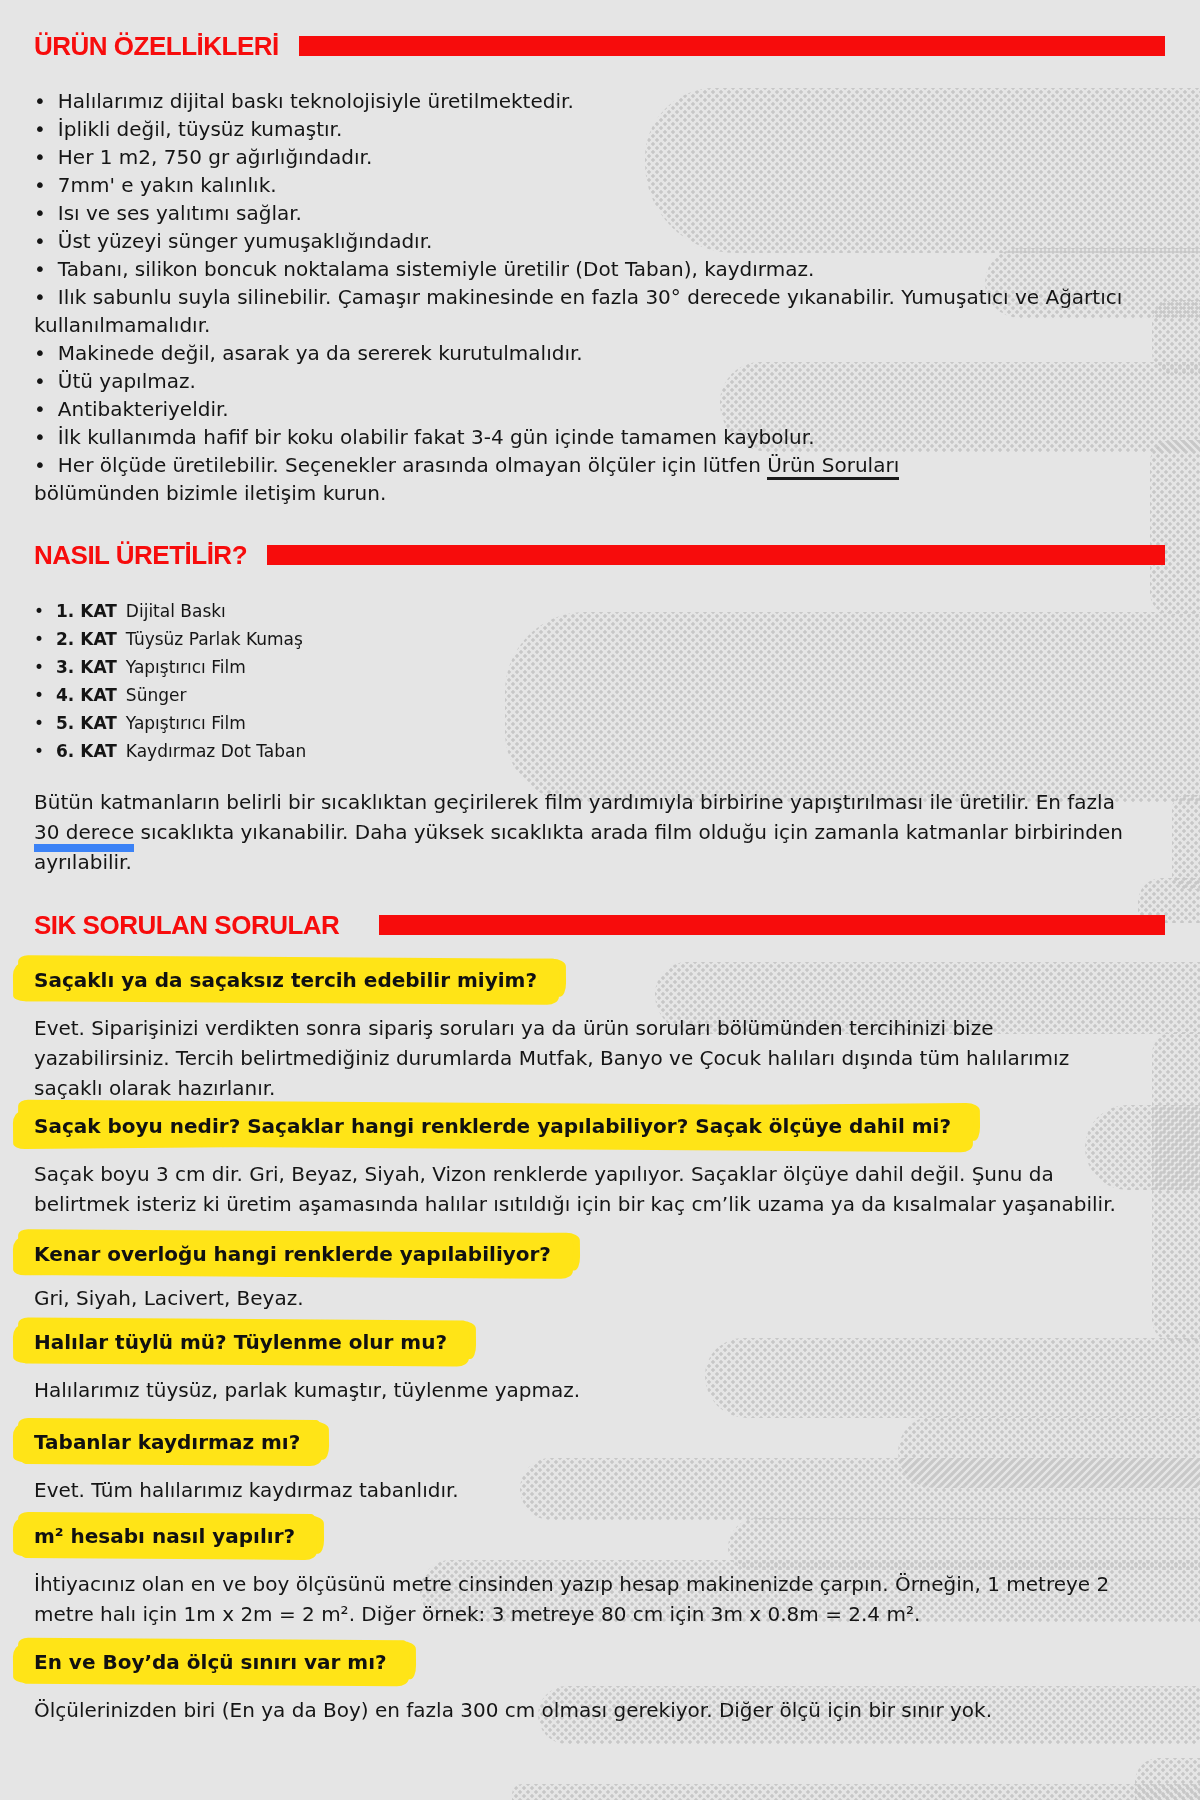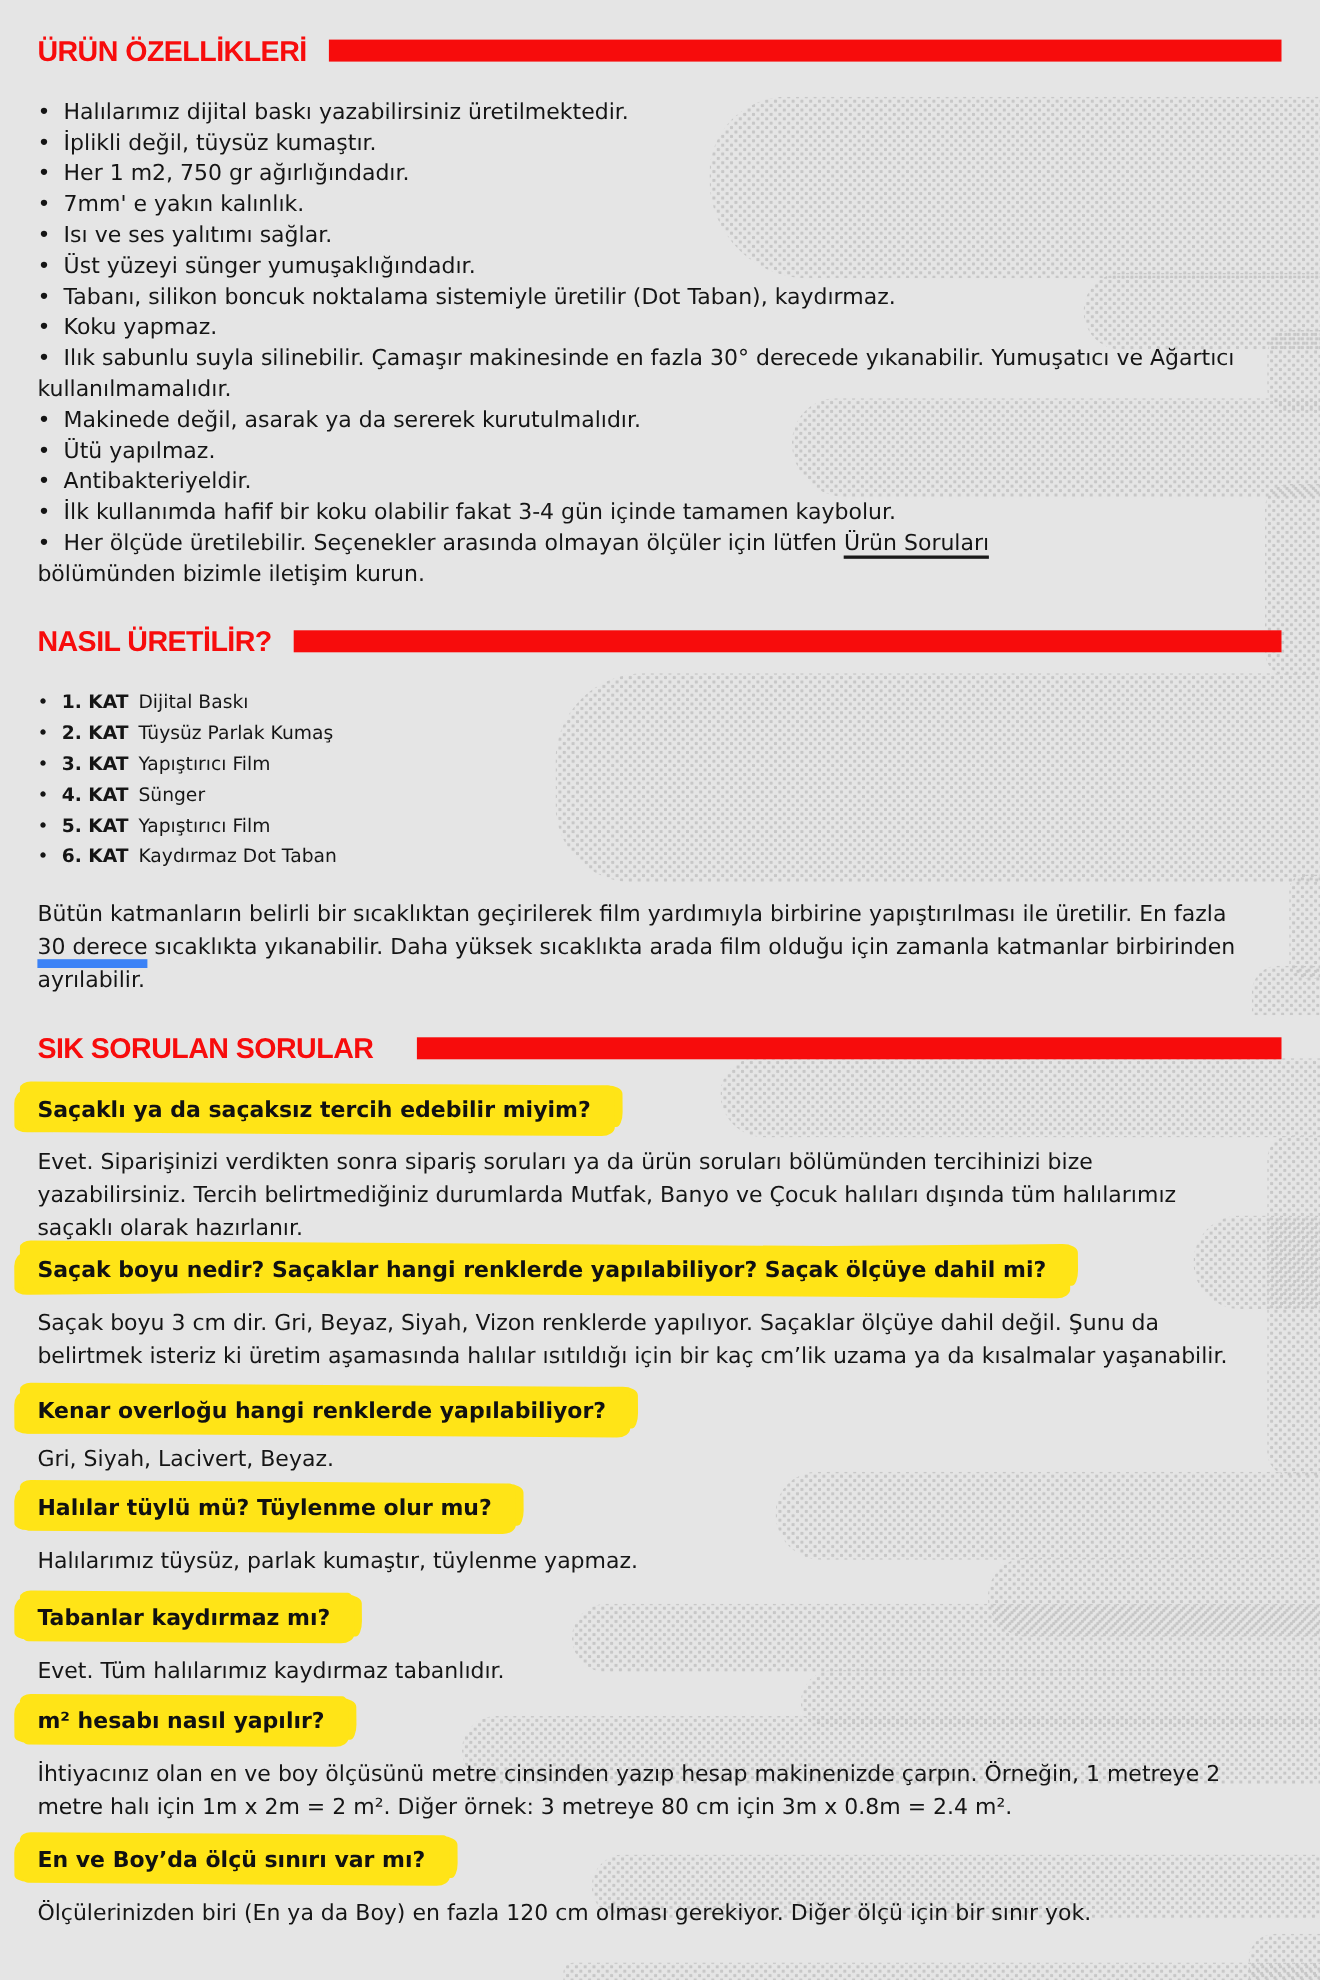--- a/index.html
+++ b/index.html
@@ -118,28 +118,27 @@
   <div class="dots b20"></div>
 
   <div class="content">
 
     <div class="hrow mt-features">
       <span class="htitle">ÜRÜN ÖZELLİKLERİ</span>
       <span class="hbar"></span>
     </div>
 
     <div class="bullets">
-      <div class="li"><span>Halılarımız dijital baskı yazabilirsiniz üretilmektedir.</span></div>
+      <div class="li"><span>Halılarımız dijital baskı teknolojisiyle üretilmektedir.</span></div>
       <div class="li"><span>İplikli değil, tüysüz kumaştır.</span></div>
       <div class="li"><span>Her 1 m2, 750 gr ağırlığındadır.</span></div>
       <div class="li"><span>7mm' e yakın kalınlık.</span></div>
       <div class="li"><span>Isı ve ses yalıtımı sağlar.</span></div>
       <div class="li"><span>Üst yüzeyi sünger yumuşaklığındadır.</span></div>
       <div class="li"><span>Tabanı, silikon boncuk noktalama sistemiyle üretilir (Dot Taban), kaydırmaz.</span></div>
-      <div class="li"><span>Koku yapmaz.</span></div>
       <div class="li"><span>Ilık sabunlu suyla silinebilir. Çamaşır makinesinde en fazla 30° derecede yıkanabilir. Yumuşatıcı ve Ağartıcı kullanılmamalıdır.</span></div>
       <div class="li"><span>Makinede değil, asarak ya da sererek kurutulmalıdır.</span></div>
       <div class="li"><span>Ütü yapılmaz.</span></div>
       <div class="li"><span>Antibakteriyeldir.</span></div>
       <div class="li"><span>İlk kullanımda hafif bir koku olabilir fakat 3-4 gün içinde tamamen kaybolur.</span></div>
       <div class="li mw990"><span>Her ölçüde üretilebilir. Seçenekler arasında olmayan ölçüler için lütfen </span><a href="#" class="u">Ürün Soruları</a><span> bölümünden bizimle iletişim kurun.</span></div>
     </div>
 
     <div class="hrow mt-prod">
       <span class="htitle">NASIL ÜRETİLİR?</span>
@@ -175,17 +174,17 @@
       <div class="q q4"><span class="hl">Halılar tüylü mü? Tüylenme olur mu?</span></div>
       <p class="a">Halılarımız tüysüz, parlak kumaştır, tüylenme yapmaz.</p>
 
       <div class="q q5"><span class="hl">Tabanlar kaydırmaz mı?</span></div>
       <p class="a">Evet. Tüm halılarımız kaydırmaz tabanlıdır.</p>
 
       <div class="q q6"><span class="hl">m² hesabı nasıl yapılır?</span></div>
       <p class="a">İhtiyacınız olan en ve boy ölçüsünü metre cinsinden yazıp hesap makinenizde çarpın. Örneğin, 1 metreye 2 metre halı için 1m x 2m = 2 m². Diğer örnek: 3 metreye 80 cm için 3m x 0.8m = 2.4 m².</p>
 
       <div class="q q7"><span class="hl">En ve Boy’da ölçü sınırı var mı?</span></div>
-      <p class="a">Ölçülerinizden biri (En ya da Boy) en fazla 120 cm olması gerekiyor. Diğer ölçü için bir sınır yok.</p>
+      <p class="a">Ölçülerinizden biri (En ya da Boy) en fazla 300 cm olması gerekiyor. Diğer ölçü için bir sınır yok.</p>
     </div>
 
   </div>
 </div>
 
 </body></html>

